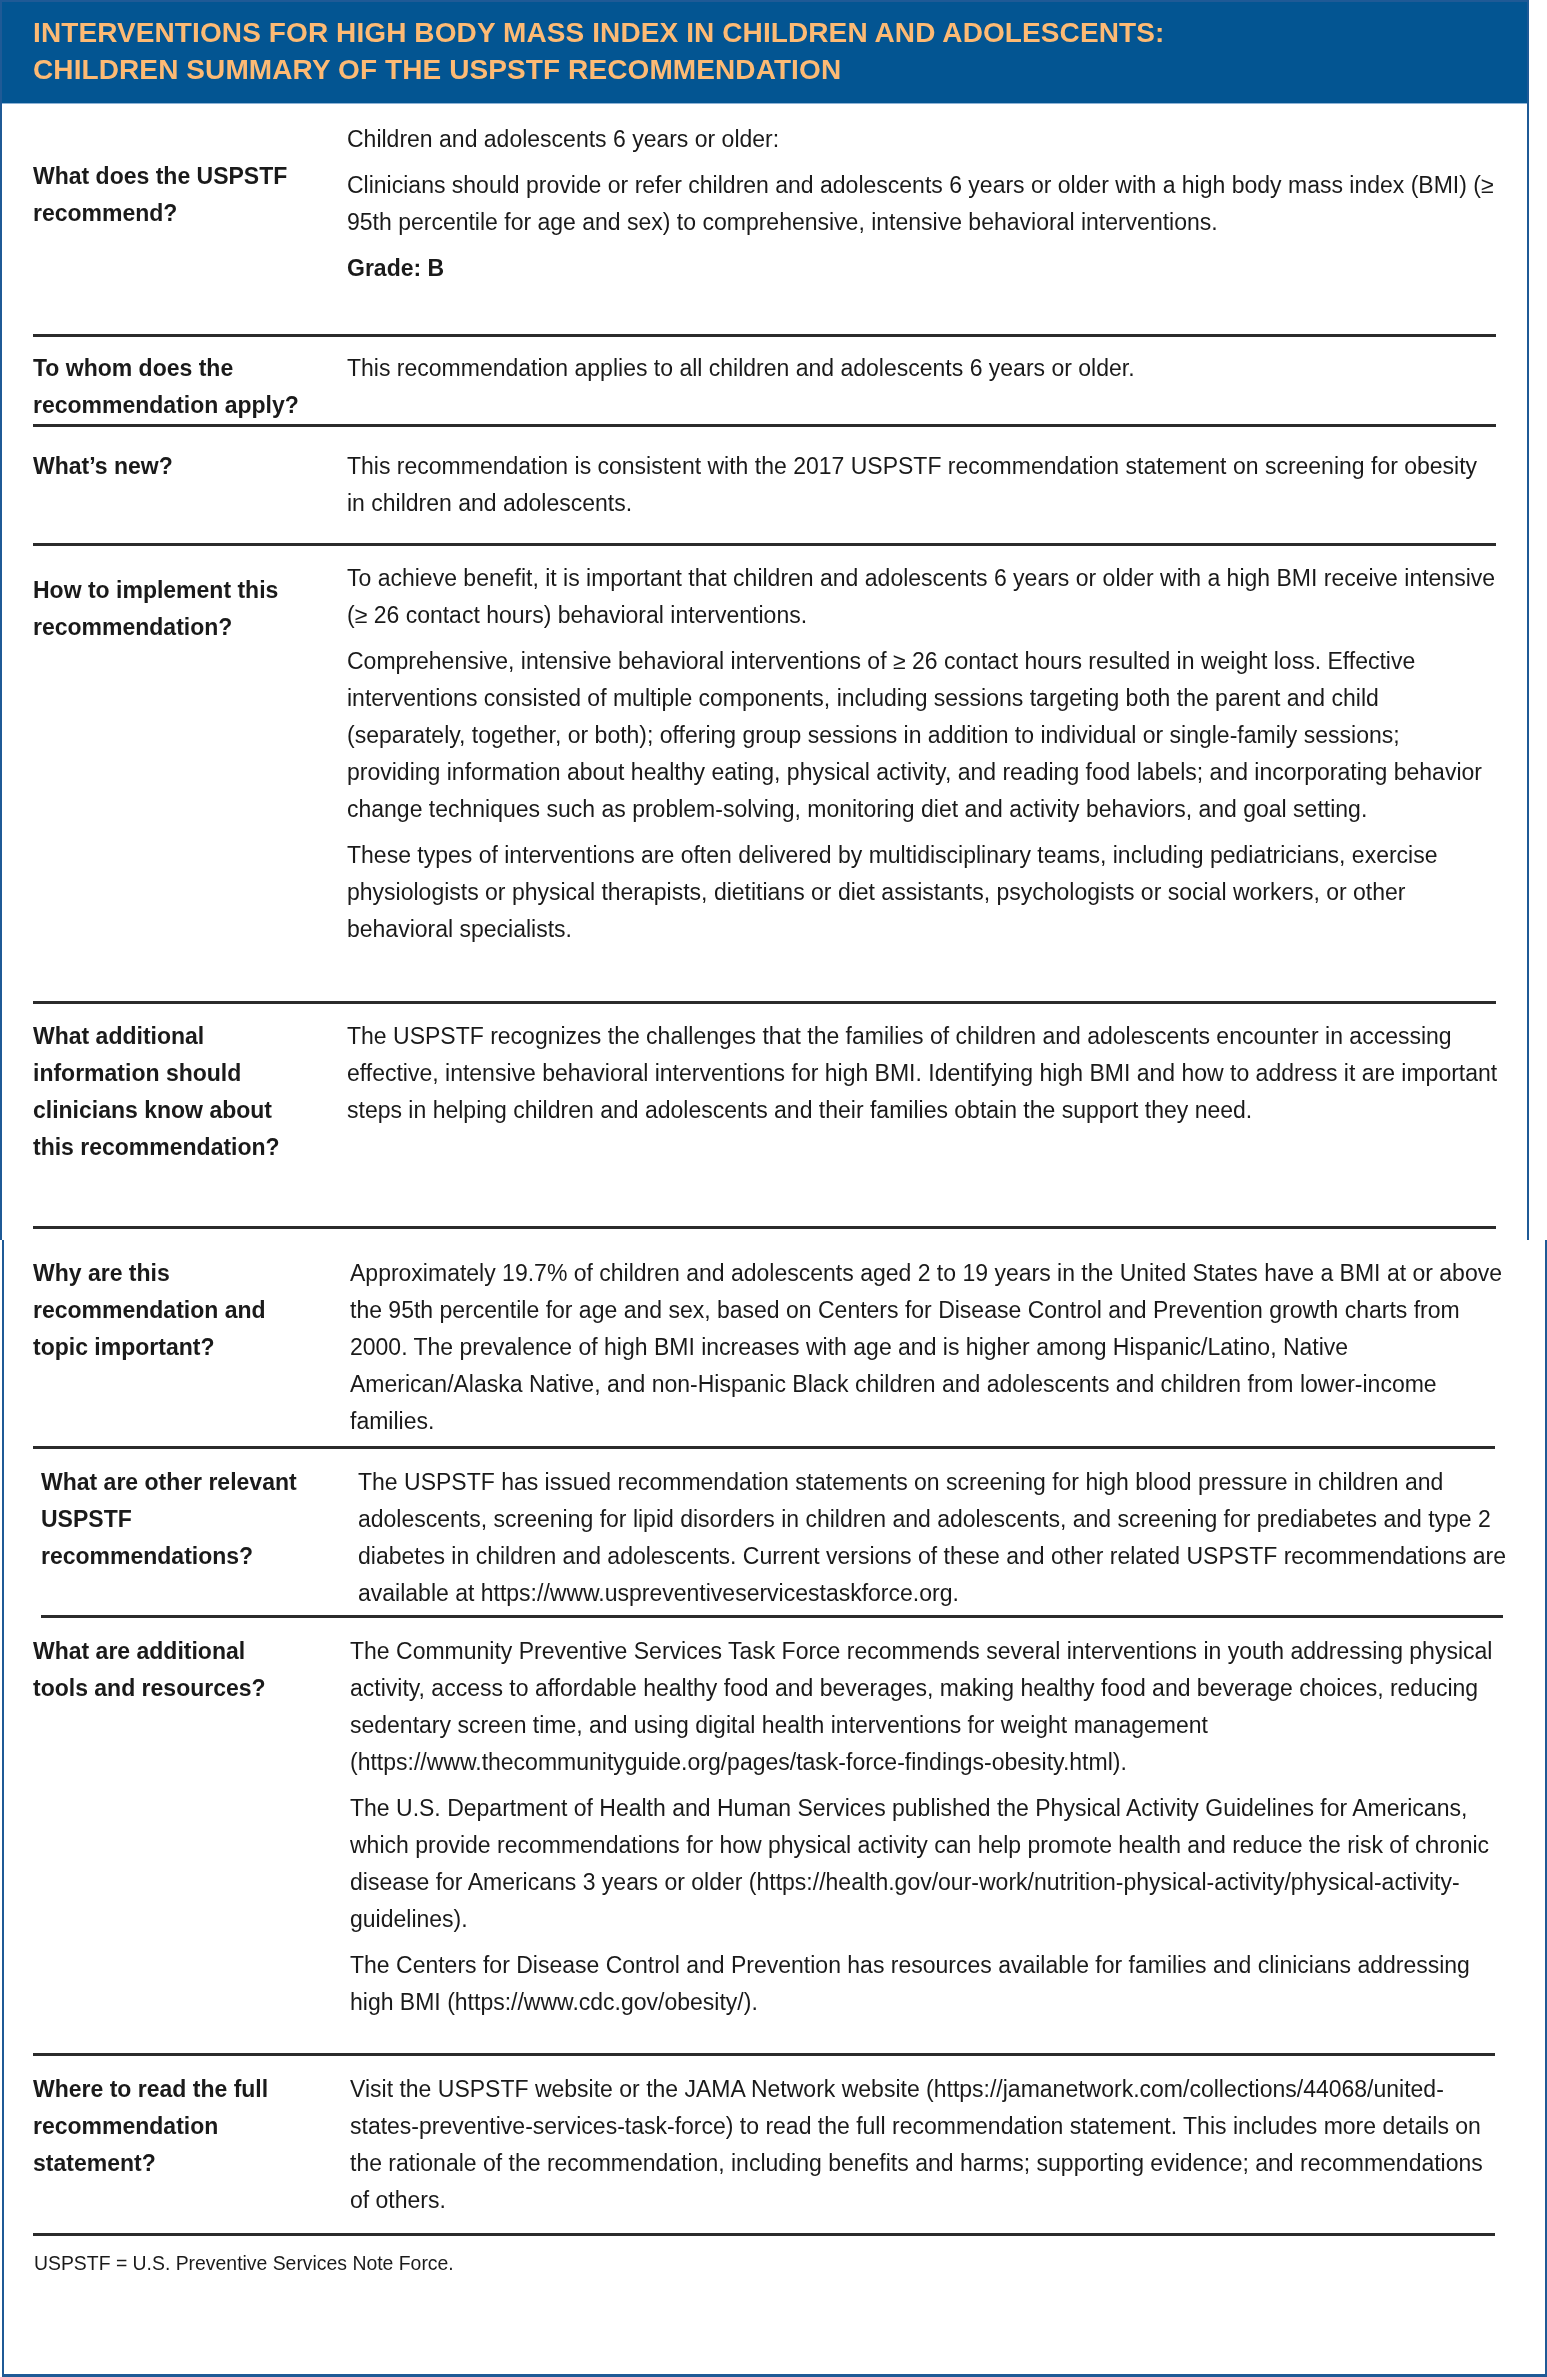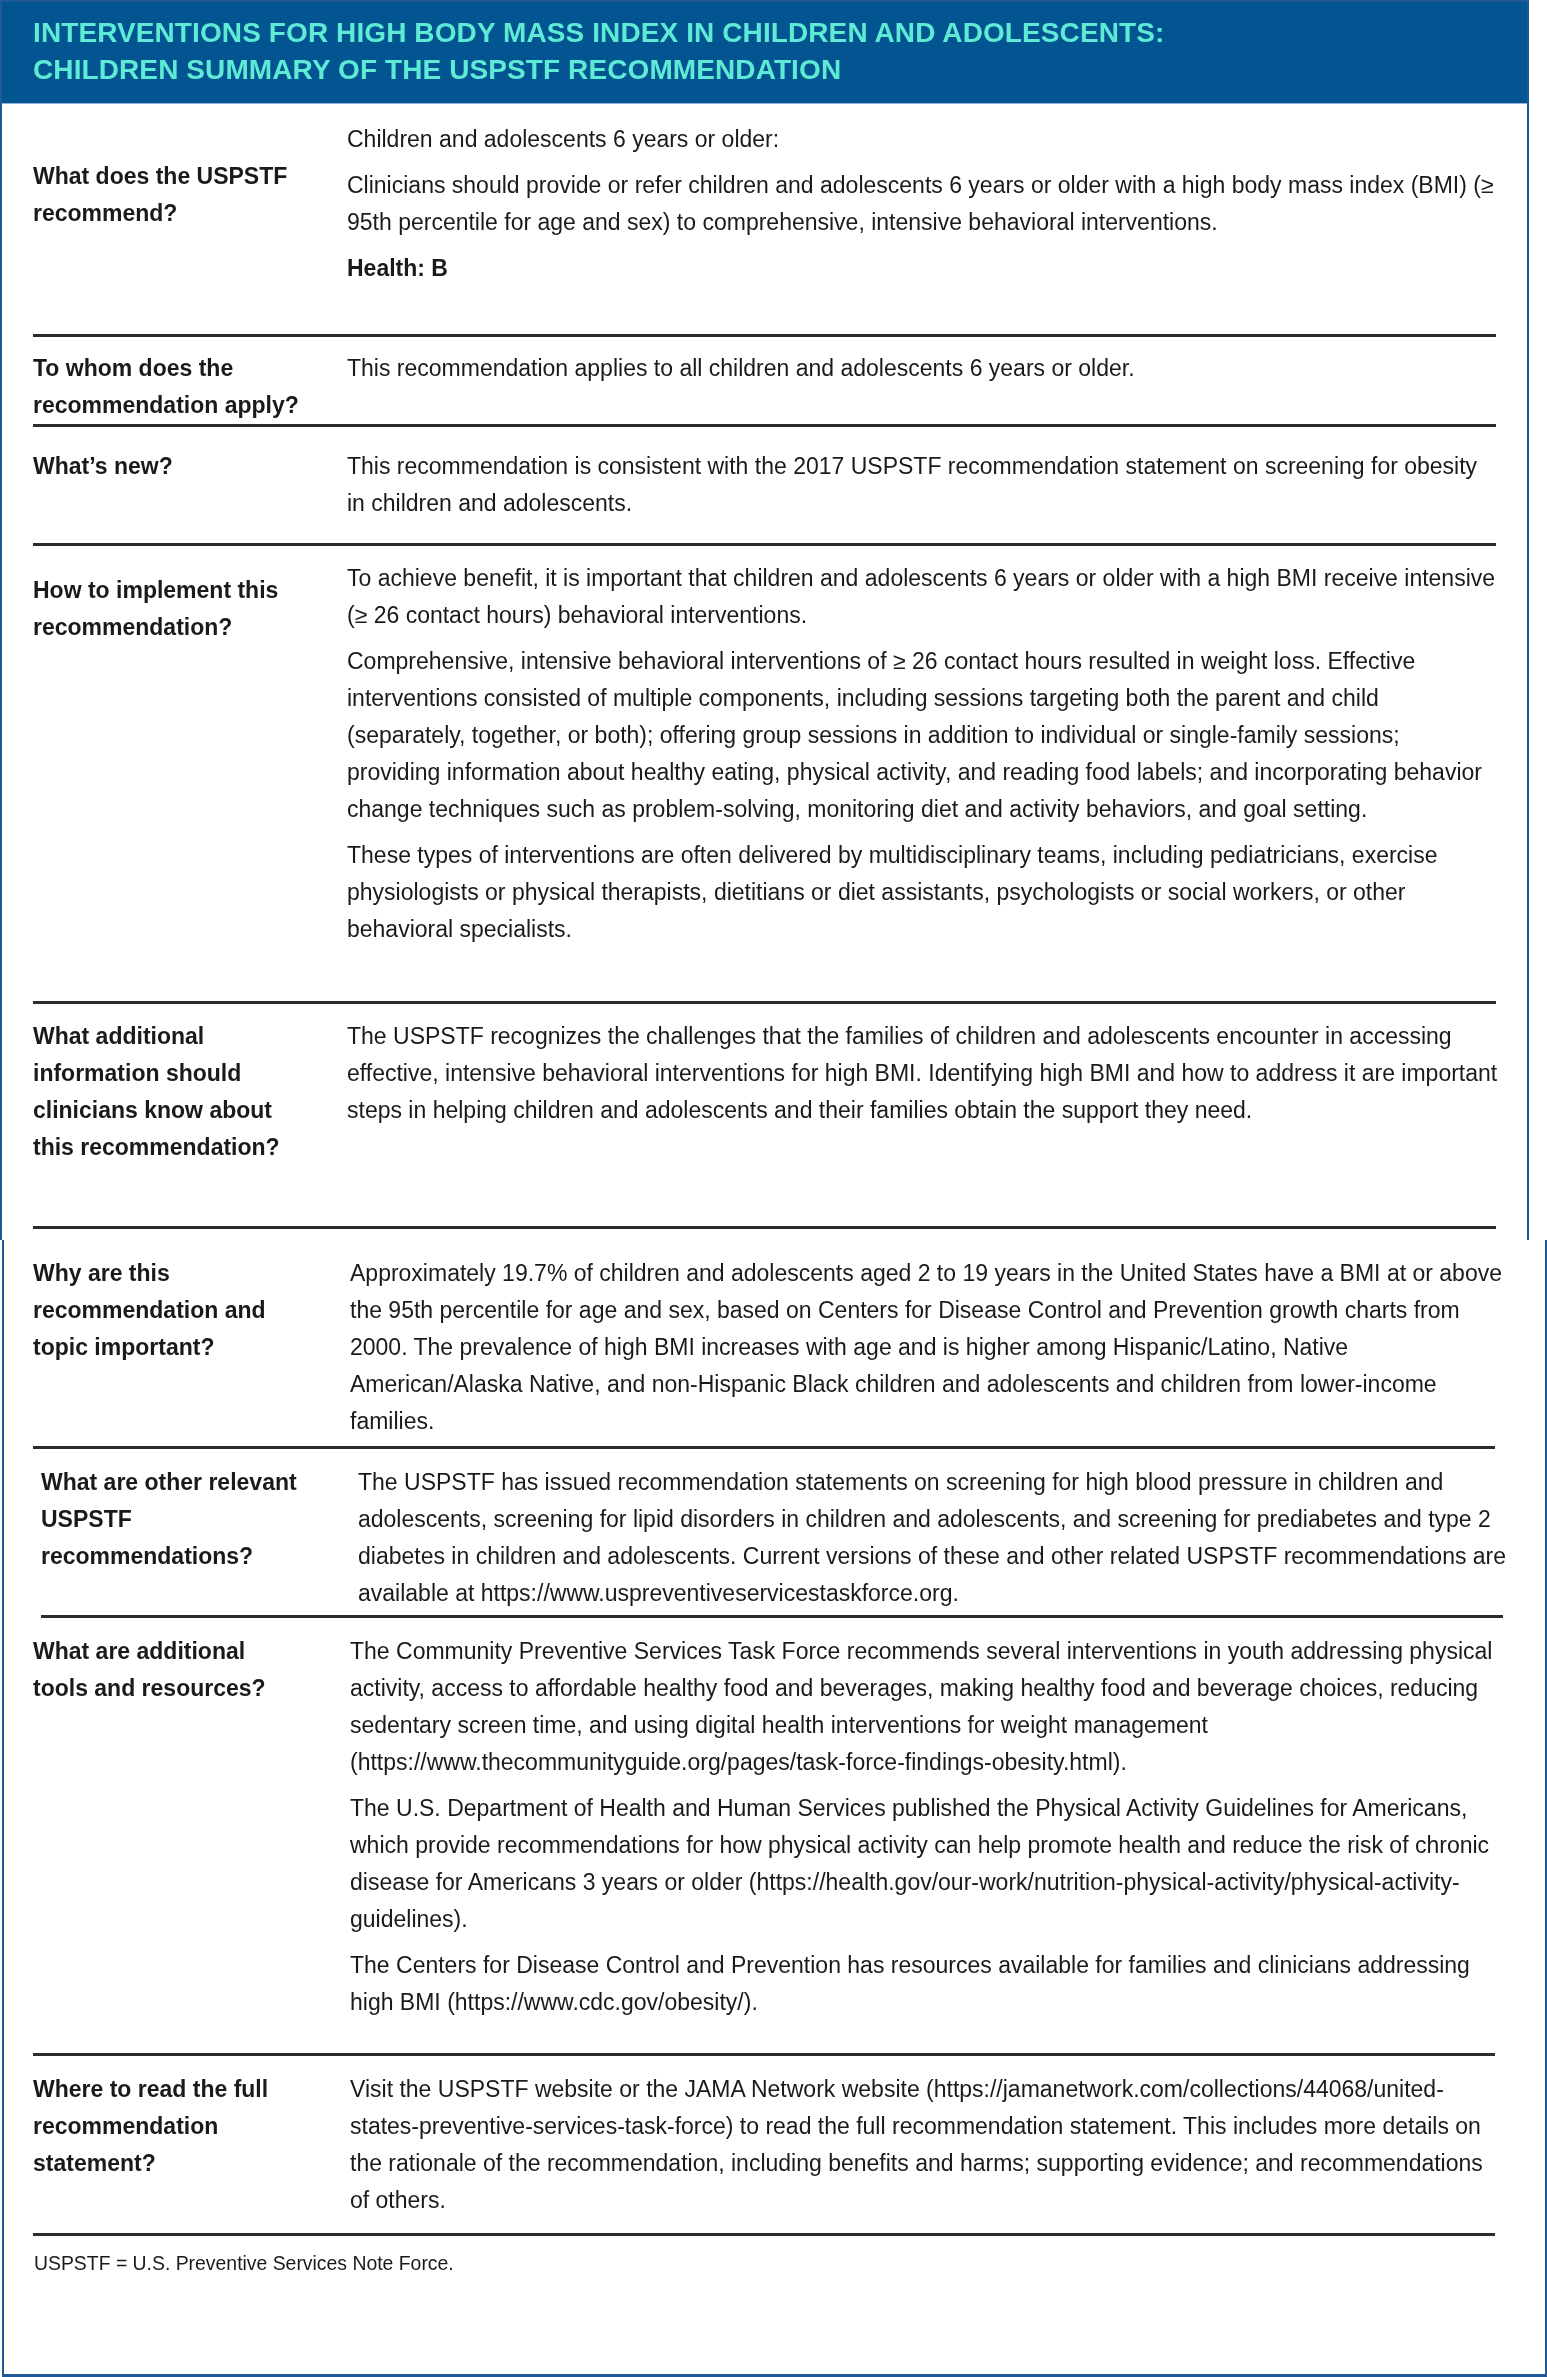--- a/index.html
+++ b/index.html
@@ -4,21 +4,21 @@
 <style>
   html, body { margin:0; padding:0; background:#ffffff; }
   body { width:1547px; height:2377px; position:relative; overflow:hidden;
          font-family:"Liberation Sans", sans-serif; color:#1a1a1a; }
   .panel { position:absolute; background:#fff; box-sizing:border-box; }
   #top-panel { left:0; top:0; width:1529px; height:1240px;
                border-left:2.2px solid #1f5a96; border-right:2.2px solid #1f5a96; border-top:2.2px solid #1f5a96; }
   #bottom-panel { left:1.5px; top:1240px; width:1546px; height:1137px;
                   border-left:2.2px solid #1f5a96; border-right:3px solid #1f5a96; border-bottom:3.7px solid #1f5a96; }
   .header { background:#035592; height:102px; box-sizing:border-box; padding:12px 0 0 31px;
-            color:#5eead4; font-weight:bold; font-size:28px; line-height:37px; letter-spacing:0.1px;
+            color:#fdba74; font-weight:bold; font-size:28px; line-height:37px; letter-spacing:0.1px;
             border-bottom:1.5px solid #8eb3d6; }
   .row { position:absolute; left:31px; width:1463px; border-bottom:3.7px solid #2b2b2b; box-sizing:border-box; }
   .row.noline { border-bottom:none; }
   .label { position:absolute; left:0; top:0; width:298px; font-weight:bold; font-size:23px; line-height:37px; }
   .body { position:absolute; left:314px; top:0; width:1152px; font-size:23px; line-height:37px; }
   .body p { margin:0 0 9px 0; }
   .grade { font-weight:bold; }
   .note { position:absolute; left:34px; width:1484px; font-size:19.4px; line-height:31px; }
   .note p { margin:0 0 10.4px 0; }
 </style>
@@ -29,21 +29,21 @@
   <div class="header">
     <div>INTERVENTIONS FOR HIGH BODY MASS INDEX IN CHILDREN AND ADOLESCENTS:</div>
     <div>CHILDREN SUMMARY OF THE USPSTF RECOMMENDATION</div>
   </div>
 
   <div class="row" style="top:119px;height:216px;">
     <div class="label" style="width:268px;margin-top:37px;">What does the USPSTF recommend?</div>
     <div class="body">
       <p>Children and adolescents 6 years or older:</p>
       <p>Clinicians should provide or refer children and adolescents 6 years or older with a high body mass index (BMI) (≥ 95th percentile for age and sex) to comprehensive, intensive behavioral interventions.</p>
-      <p class="grade">Health: B</p>
+      <p class="grade">Grade: B</p>
     </div>
   </div>
 
   <div class="row" style="top:348px;height:77px;">
     <div class="label" style="width:276px;">To whom does the recommendation apply?</div>
     <div class="body">
       <p>This recommendation applies to all children and adolescents 6 years or older.</p>
     </div>
   </div>
 

